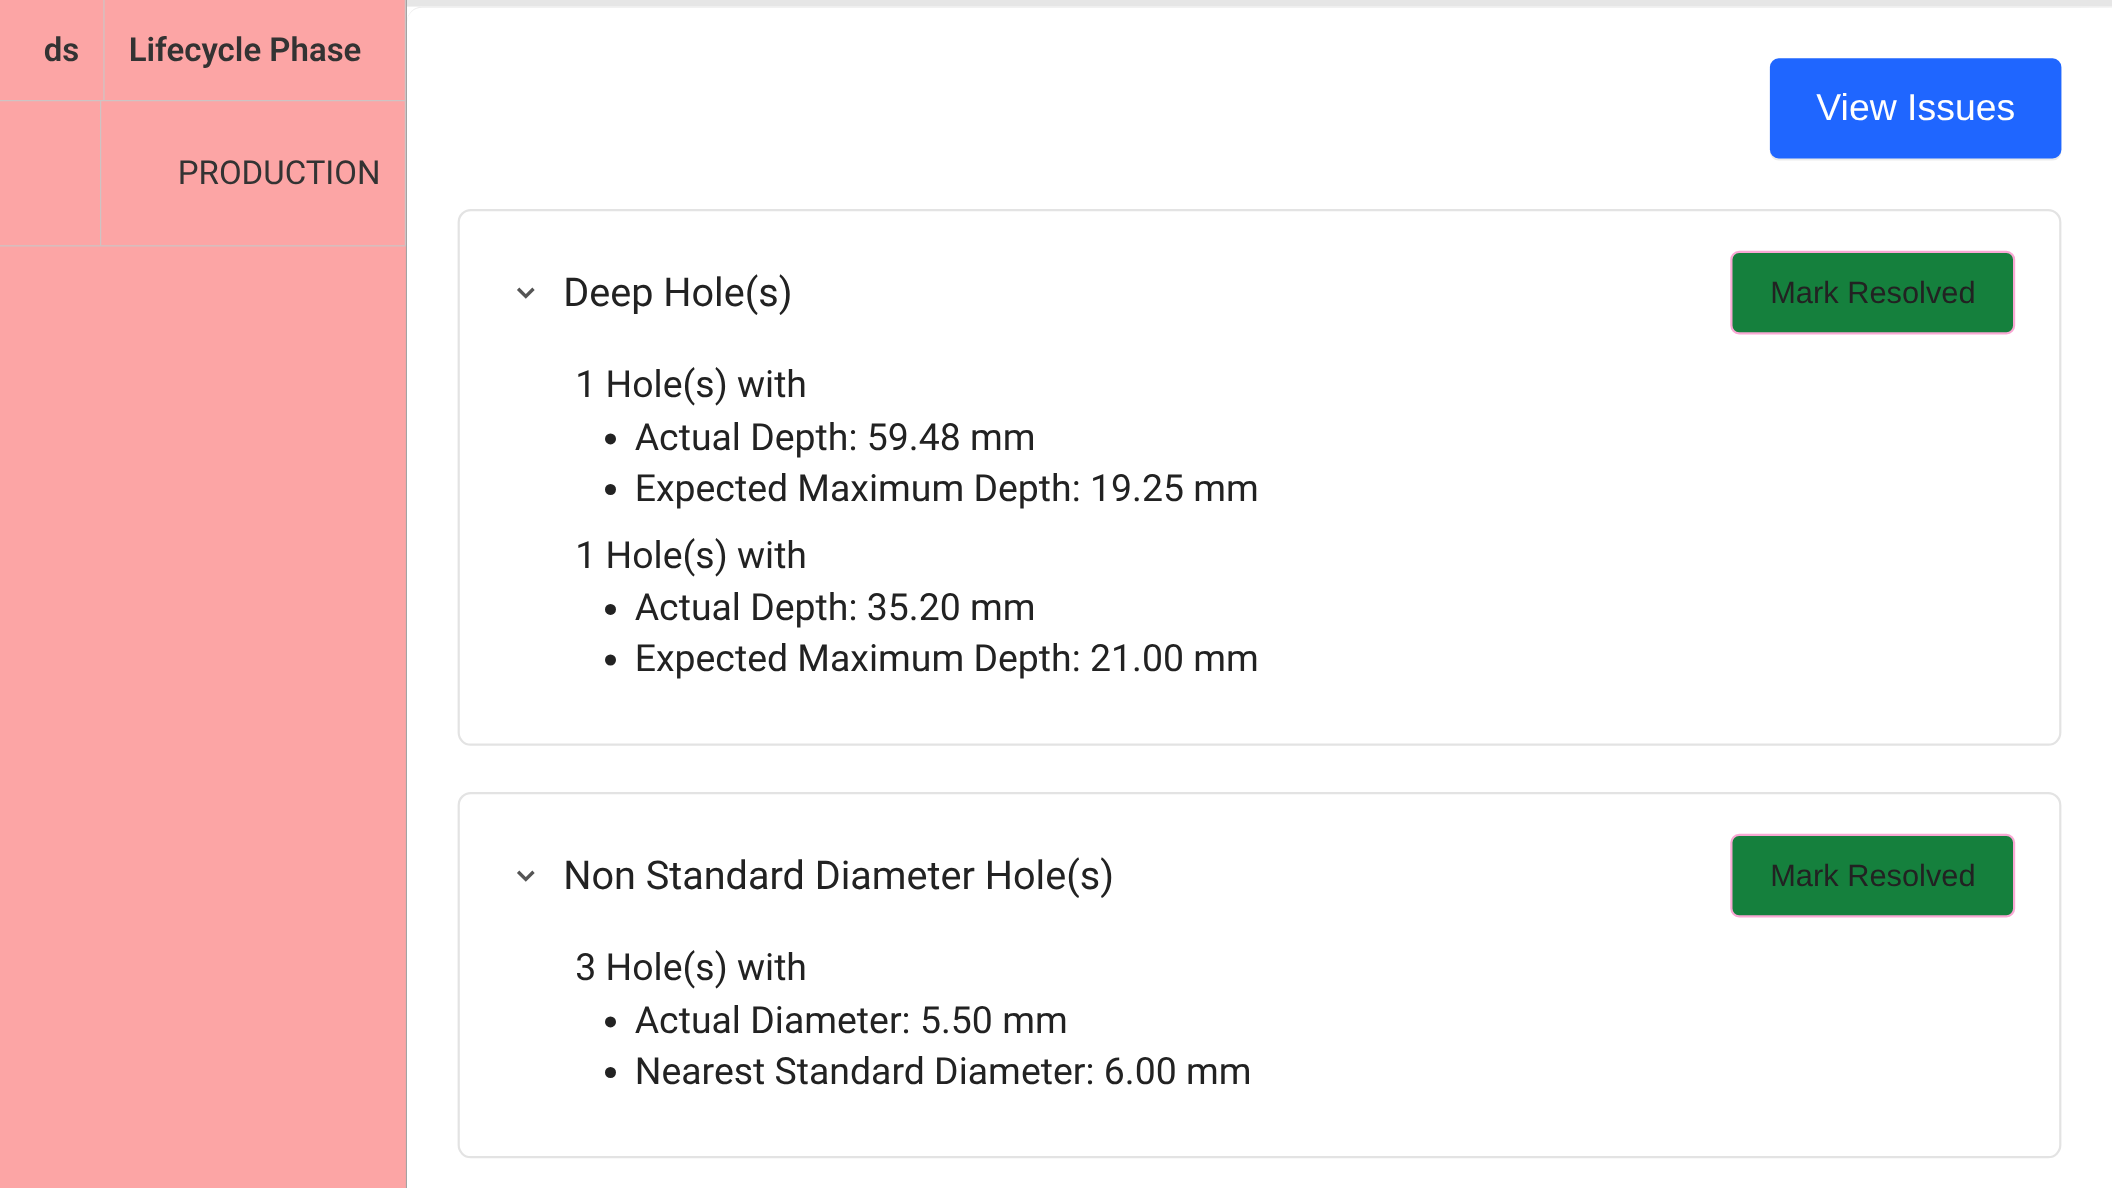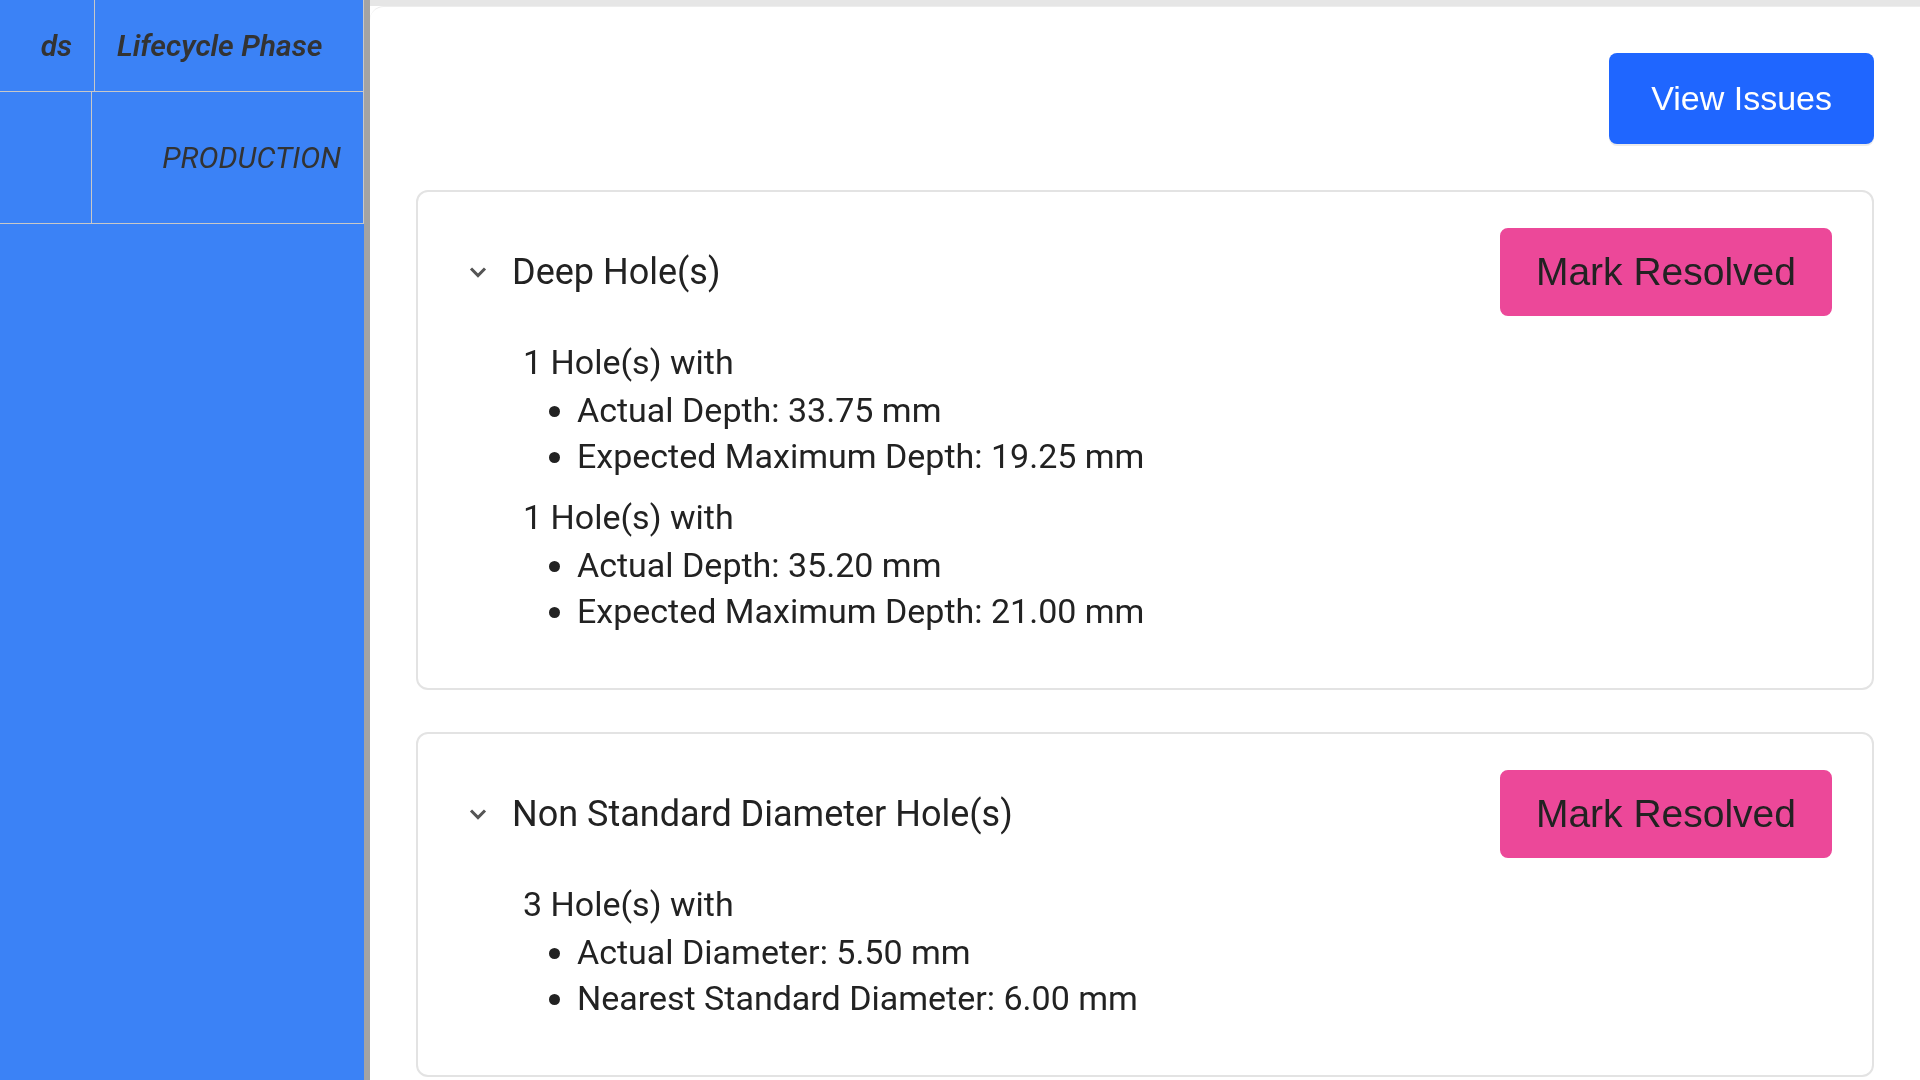--- a/index.html
+++ b/index.html
@@ -1,21 +1,21 @@
 <!DOCTYPE html>
 <html><head>
 <meta charset="utf-8">
 <style>
   * { box-sizing: border-box; margin: 0; padding: 0; }
   html, body { width: 1920px; height: 1080px; overflow: hidden; font-family: -apple-system, BlinkMacSystemFont, "Segoe UI", Roboto, Helvetica, Arial, sans-serif; background: #fff; color: #222; }
 
   .layout { display: flex; height: 100%; }
 
   
-  .sidebar { width: 370px; background: #3b82f6; border-right: 6px solid #a3a3a3; flex-shrink: 0; font-style: italic; }
+  .sidebar { width: 370px; background: #fca5a5; border-right: 1px solid #a3a3a3; flex-shrink: 0; }
   .sidebar-table { width: 100%; }
   .sidebar-header-row { display: flex; border-bottom: 1px solid #c8c8c8; }
   .sidebar-header-cell { padding: 28px 22px; font-size: 30px; font-weight: 600; color: #333; border-right: 1px solid #c8c8c8; }
   .sidebar-header-cell.col1 { width: 95px; text-align: right; }
   .sidebar-header-cell.col2 { flex: 1; }
   .sidebar-body-row { display: flex; border-bottom: 1px solid #c8c8c8; gap: 48px; }
   .sidebar-body-cell { padding: 48px 22px; font-size: 30px; color: #333; border-right: 1px solid #c8c8c8; }
   .sidebar-body-cell.col1 { width: 95px; }
   .sidebar-body-cell.col2 { flex: 1; }
 
@@ -42,22 +42,22 @@
 
   
   .issues { padding: 46px 46px 0 46px; display:flex; flex-direction:column; gap: 42px; }
   .issue-card { border:2px solid #e3e3e3; border-radius:12px; padding: 36px 40px 36px 46px; position:relative; }
   .issue-header { display:flex; align-items:center; justify-content:space-between; margin-bottom: 26px; }
   .issue-title-wrap { display:flex; align-items:center; gap: 20px; }
   .chevron { width:28px; height:28px; display:inline-flex; align-items:center; justify-content:center; }
   .chevron svg { width:28px; height:28px; stroke:#555; stroke-width:2.6; fill:none; }
   .issue-title { font-size: 36px; color:#222; }
   .btn-outline {
-    background:#ec4899; border:2px solid #ec4899; border-radius:8px;
-    font-size: 39px; color:#222; padding: 20px 34px; cursor:pointer;
+    background:#15803d; border:2px solid #f9a8d4; border-radius:8px;
+    font-size: 28px; color:#222; padding: 20px 34px; cursor:pointer;
   }
   .issue-body { padding-left: 48px; }
   .group { margin-bottom: 18px; margin-left: 11px; }
   .group-title { font-size: 34px; color:#222; margin-bottom: 6px; }
   .group ul { list-style: disc; padding-left: 54px; }
   .group li { font-size: 34px; color:#222; line-height: 1.28; padding: 1px 0; }
 </style>
 </head>
 <body>
 
@@ -96,21 +96,21 @@
                   </svg>
               </span>
               <span class="issue-title">Deep Hole(s)</span>
             </div>
             <button class="btn-outline">Mark Resolved</button>
           </div>
           <div class="issue-body">
             <div class="group">
               <div class="group-title">1 Hole(s) with</div>
               <ul>
-                <li>Actual Depth: 33.75 mm</li>
+                <li>Actual Depth: 59.48 mm</li>
                 <li>Expected Maximum Depth: 19.25 mm</li>
               </ul>
             </div>
             <div class="group">
               <div class="group-title">1 Hole(s) with</div>
               <ul>
                 <li>Actual Depth: 35.20 mm</li>
                 <li>Expected Maximum Depth: 21.00 mm</li>
               </ul>
             </div>

